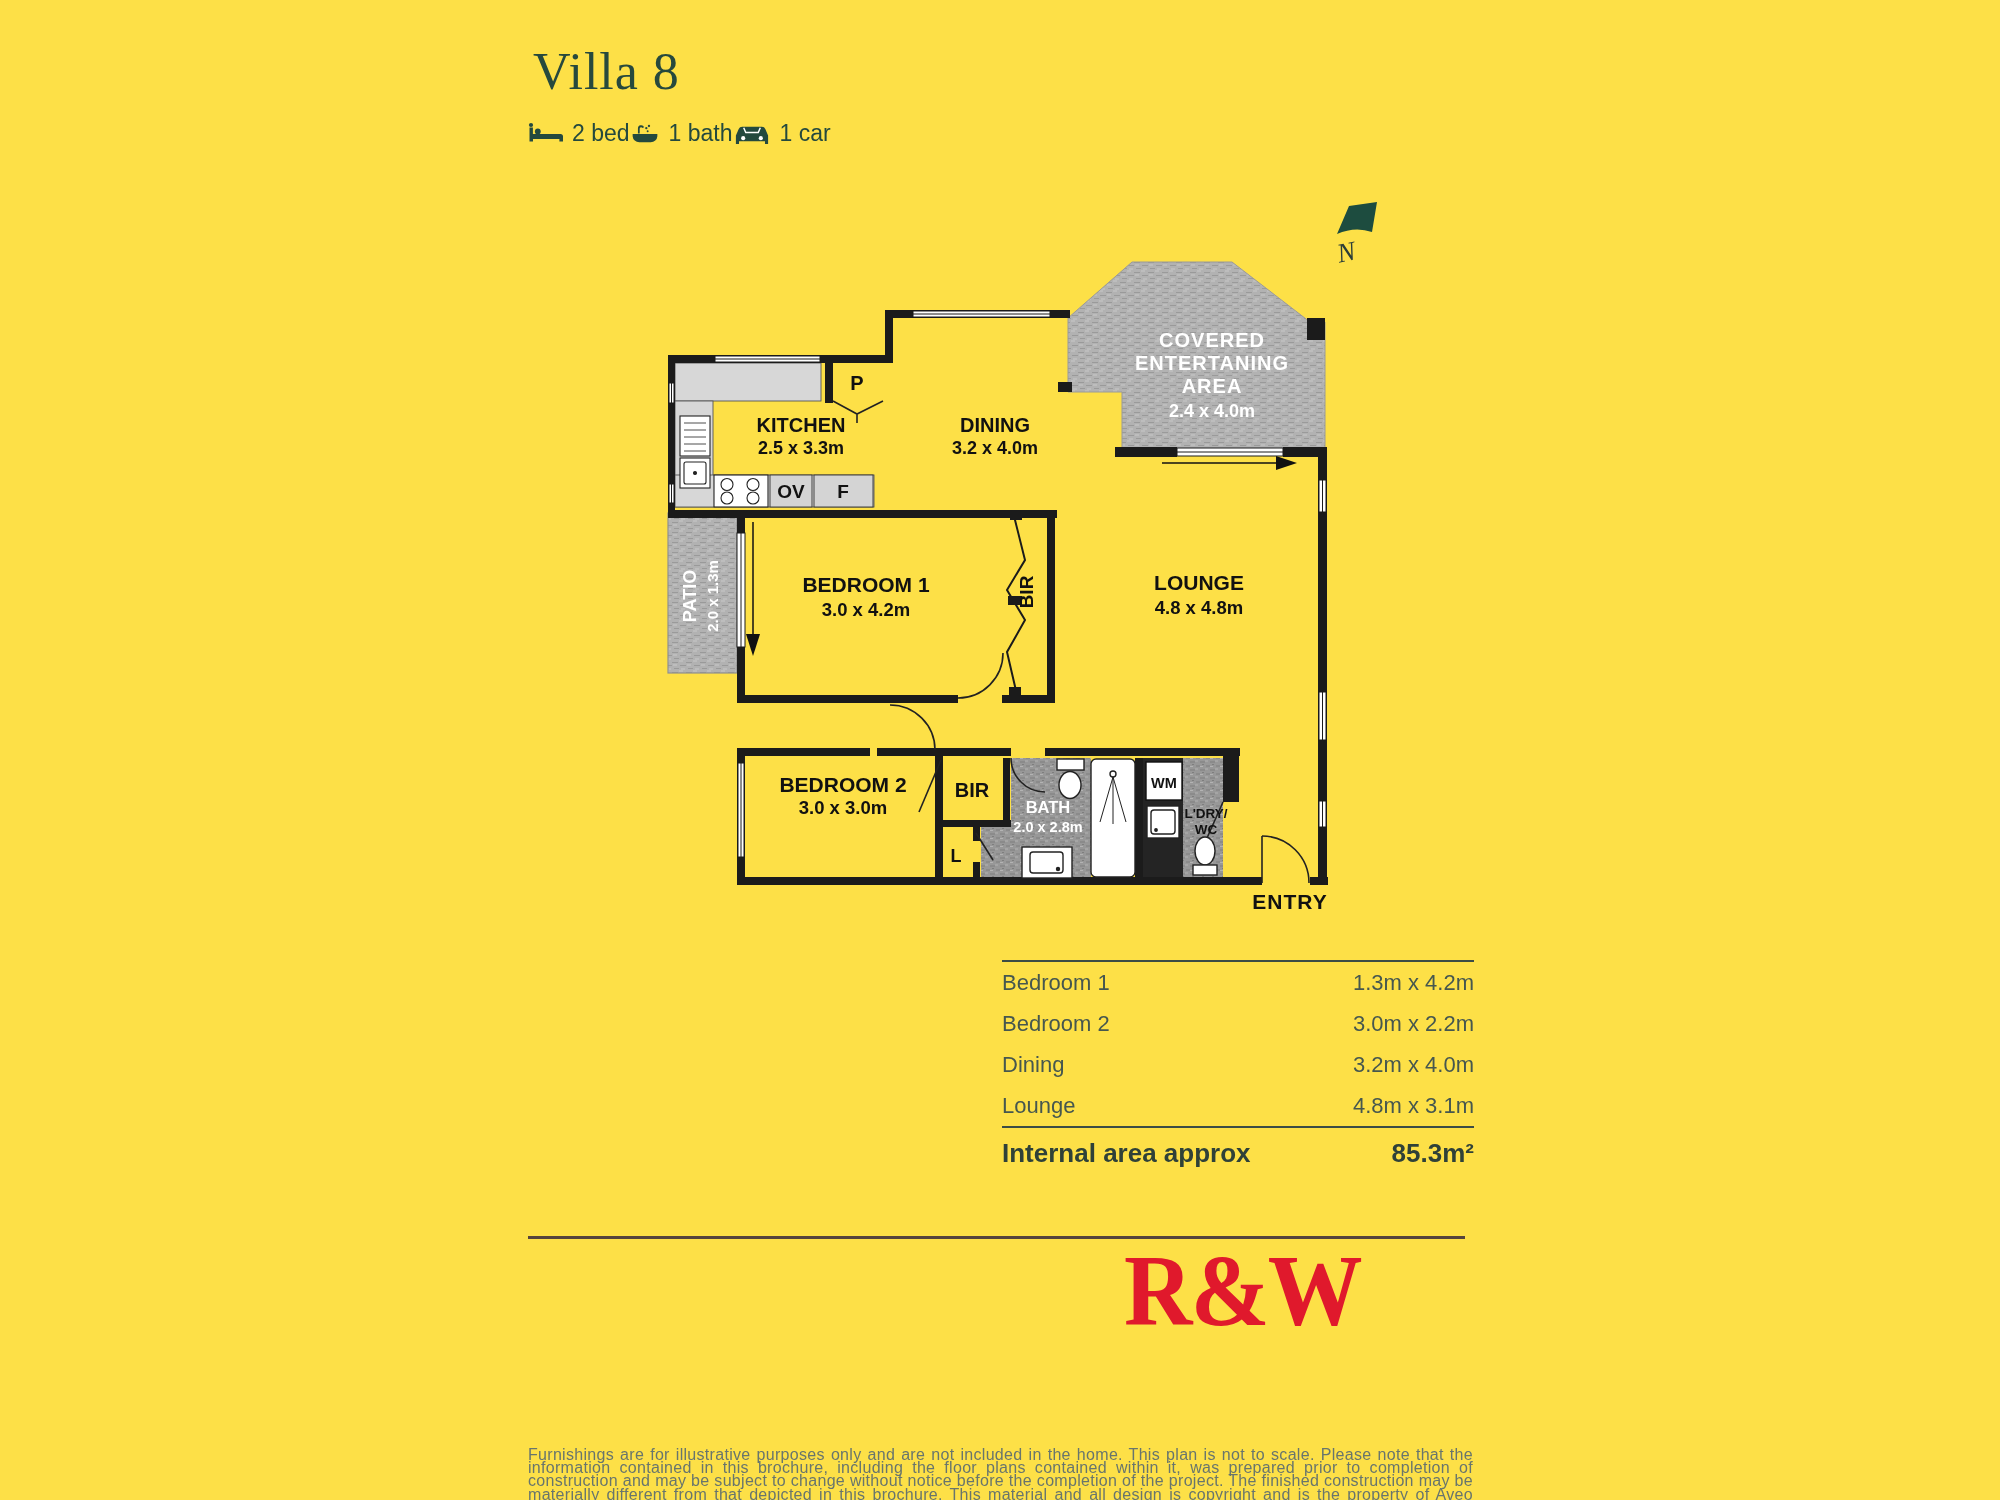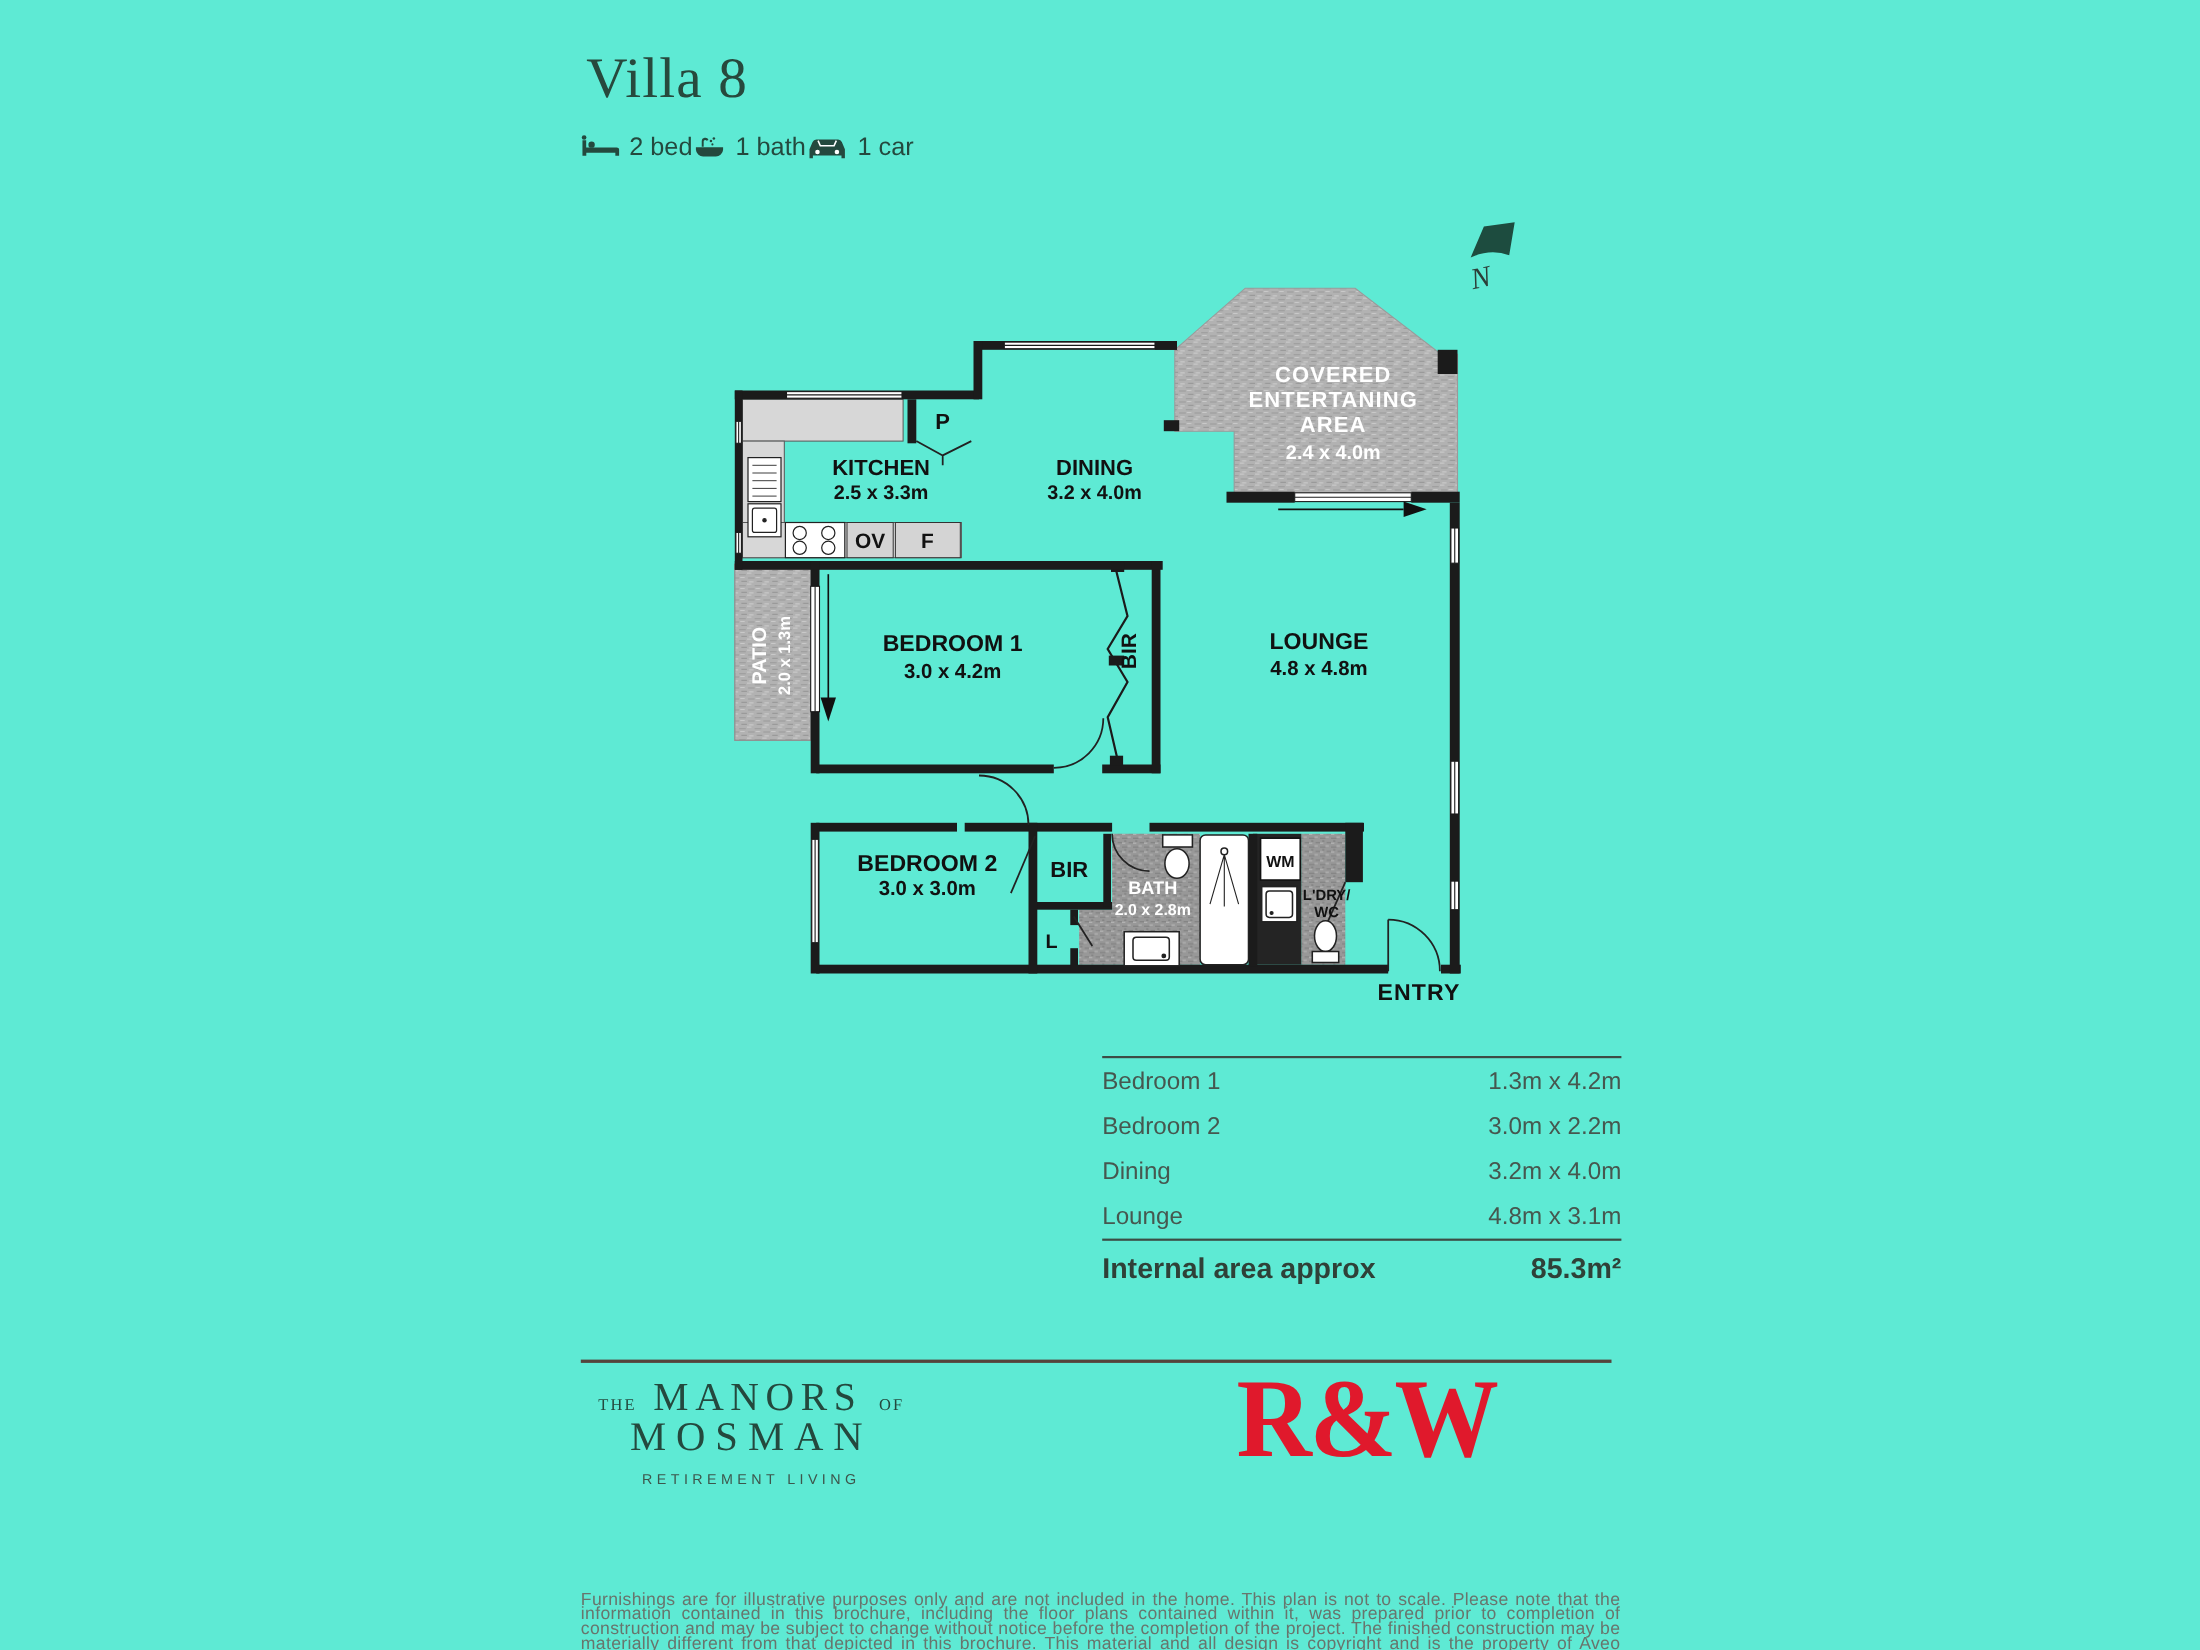--- a/index.html
+++ b/index.html
@@ -1,16 +1,16 @@
 <!DOCTYPE html>
 <html><head>
 <meta charset="utf-8">
 <style>
   html,body{margin:0;padding:0;background:#ffffff;}
-  .page{position:relative;width:2000px;height:1500px;background:#5eead4;overflow:hidden;
+  .page{position:relative;width:2000px;height:1500px;background:#fde047;overflow:hidden;
         font-family:"Liberation Sans",sans-serif;}
   
   .title{position:absolute;left:533px;top:42px;font-family:"Liberation Serif",serif;
          font-size:52px;color:#27493d;letter-spacing:1px;}
   .features{position:absolute;left:527px;top:120px;display:flex;align-items:center;
             color:#24493e;font-size:23px;font-weight:500;}
   .feature{display:flex;align-items:center;gap:9px;}
   .feature svg{display:block;}
   
   .plan{position:absolute;left:640px;top:180px;width:780px;height:770px;}
@@ -290,27 +290,18 @@
     </div>
     <div class="rule"></div>
     <div class="spec-total">
       <span>Internal area approx</span>
       <span>85.3m²</span>
     </div>
   </div>
 
   <div class="footer-rule"></div>
 
-  <div class="brand">
-    <div class="l1">
-      <span class="sm">THE</span>
-      <span>MANORS</span>
-      <span class="sm">OF</span>
-    </div>
-    <div class="l2">MOSMAN</div>
-    <div class="tag">RETIREMENT LIVING</div>
-  </div>
 
   <div class="agency">R&amp;W</div>
 
   <p class="disclaimer">Furnishings are for illustrative purposes only and are not included in the home. This plan is not to scale. Please note that the information contained in this brochure, including the floor plans contained within it, was prepared prior to completion of construction and may be subject to change without notice before the completion of the project. The finished construction may be materially different from that depicted in this brochure. This material and all design is copyright and is the property of Aveo Group Limited ABN 28 010 729 950 (Aveo). This material must not be used, reproduced or copied, wholly or in part, without the prior written permission of Aveo. These plans were prepared on 05/2025 but design, dimensions, specification and materials are indicative only and are subject to change without notice at anytime and intending purchasers should undertake their own independent inquiries to satisfy themselves regarding the status of these plans. You should refer to appropriate Survey Plans for confirmation of individual unit areas.</p>
 
 </div>
 
 </body></html>

